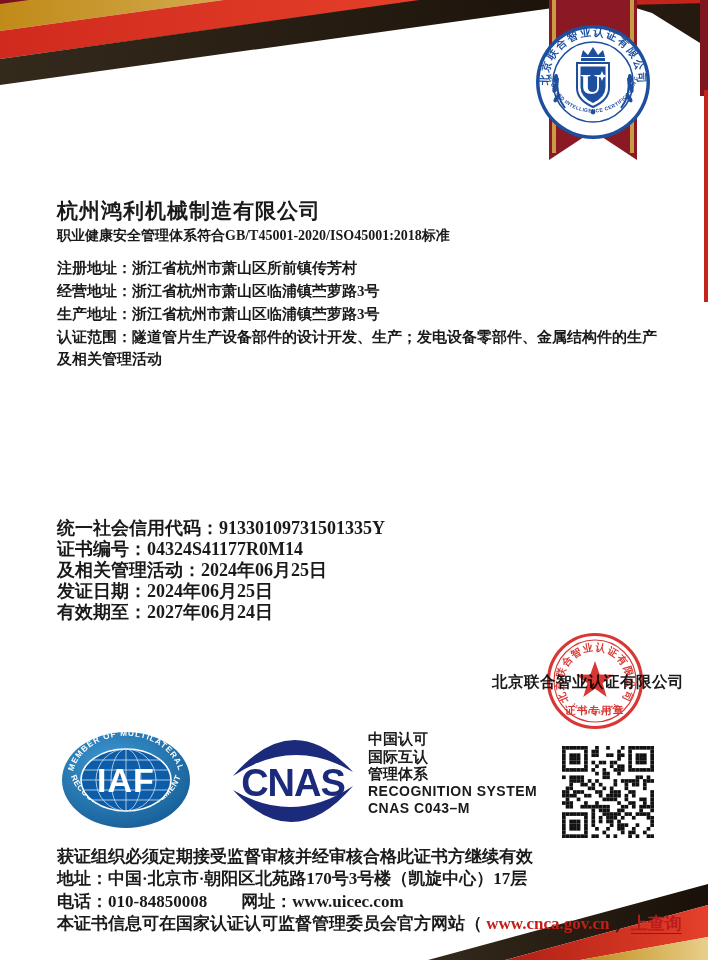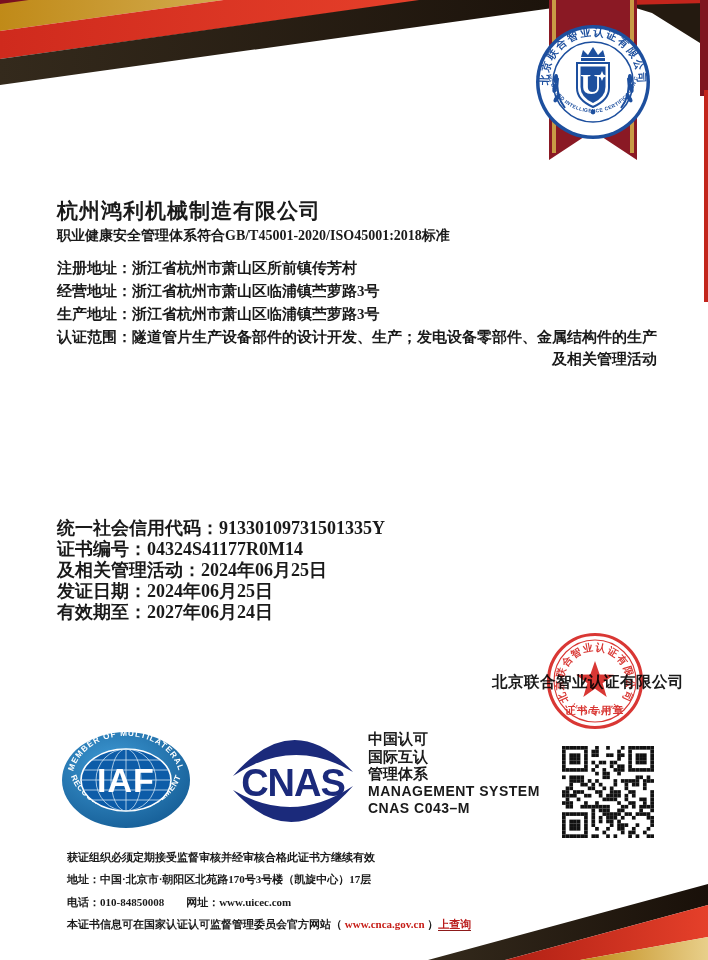--- a/index.html
+++ b/index.html
@@ -10,31 +10,31 @@
   }
   .abs{position:absolute;}
   svg{display:block;}
   .decor{position:absolute;left:0;top:0;width:708px;height:960px;pointer-events:none;}
   .title{
     left:57px;top:126px;font-size:27px;font-weight:bold;letter-spacing:4px;z-index:3;
   }
   .company{left:57px;top:197px;font-size:21px;font-weight:bold;letter-spacing:1px;z-index:3;}
   .standard{left:57px;top:227px;font-size:14px;font-weight:bold;z-index:3;}
   .addr-block{left:57px;top:257px;font-size:15px;font-weight:bold;line-height:23px;z-index:3;}
-  .scope-block{left:57px;top:326px;font-size:15px;font-weight:bold;line-height:22px;width:600px;z-index:3;text-align:right;}
+  .scope-block{left:57px;top:326px;font-size:15px;font-weight:bold;line-height:22px;width:600px;z-index:3;}
   .details-block{left:57px;top:518px;font-size:18px;font-weight:bold;line-height:21px;z-index:3;}
   .issuer{left:492px;top:672px;font-size:15.5px;font-weight:bold;letter-spacing:0.5px;z-index:4;}
   .seal{left:542px;top:628px;z-index:5;opacity:0.9;mix-blend-mode:multiply;}
   .iaf{left:60px;top:731px;z-index:3;}
   .cnas{left:228px;top:734px;z-index:3;}
   .cnas-text{left:368px;top:730px;z-index:3;line-height:17.5px;}
   .cnas-text .cn{font-size:15px;font-weight:bold;font-family:"Liberation Sans","DejaVu Sans",sans-serif;}
   .cnas-text .en{font-size:14px;font-weight:bold;font-family:"Liberation Sans","DejaVu Sans",sans-serif;letter-spacing:0.5px;}
   .qr{left:562px;top:746px;z-index:3;}
-  .footer-block{left:67px;top:846px;font-size:11px;font-weight:bold;line-height:22.3px;z-index:3;}
+  .footer-block{left:57px;top:846px;font-size:17px;font-weight:bold;line-height:22.3px;z-index:3;}
   .red-url{color:#c61d17;}
   .red-tail{color:#b91c1c;border-bottom:1.5px solid #8d1a1a;}
   .badge{left:0;top:0;z-index:2;position:absolute;}
 </style>
 </head>
 <body>
 
 <div class="page">
 
   <svg class="decor" width="708" height="960" viewBox="0 0 708 960">
@@ -198,21 +198,21 @@
   <svg class="abs cnas" width="130" height="95" viewBox="0 0 130 95">
     <path d="M5,42 Q65,-28 125,38 Q65,2 5,42 Z" fill="#1b2a7b"></path>
     <path d="M5,56 Q65,122 125,52 Q65,92 5,56 Z" fill="#1b2a7b"></path>
     <text x="65" y="62" text-anchor="middle" font-size="38" font-weight="bold" fill="#1b2a7b" font-family="Liberation Sans, DejaVu Sans, sans-serif" letter-spacing="-1">CNAS</text>
   </svg>
 
   <div class="abs cnas-text">
     <div class="cn">中国认可</div>
     <div class="cn">国际互认</div>
     <div class="cn">管理体系</div>
-    <div class="en">MANAGEMENT SYSTEM</div>
+    <div class="en">RECOGNITION SYSTEM</div>
     <div class="en">CNAS C043–M</div>
   </div>
 
   <svg class="abs qr" id="qrSvg" width="92" height="92" viewBox="0 0 92 92">
       <rect x="0.00" y="0.00" width="3.68" height="3.68" fill="#111"></rect>
       <rect x="3.68" y="0.00" width="3.68" height="3.68" fill="#111"></rect>
       <rect x="7.36" y="0.00" width="3.68" height="3.68" fill="#111"></rect>
       <rect x="11.04" y="0.00" width="3.68" height="3.68" fill="#111"></rect>
       <rect x="14.72" y="0.00" width="3.68" height="3.68" fill="#111"></rect>
       <rect x="18.40" y="0.00" width="3.68" height="3.68" fill="#111"></rect>

